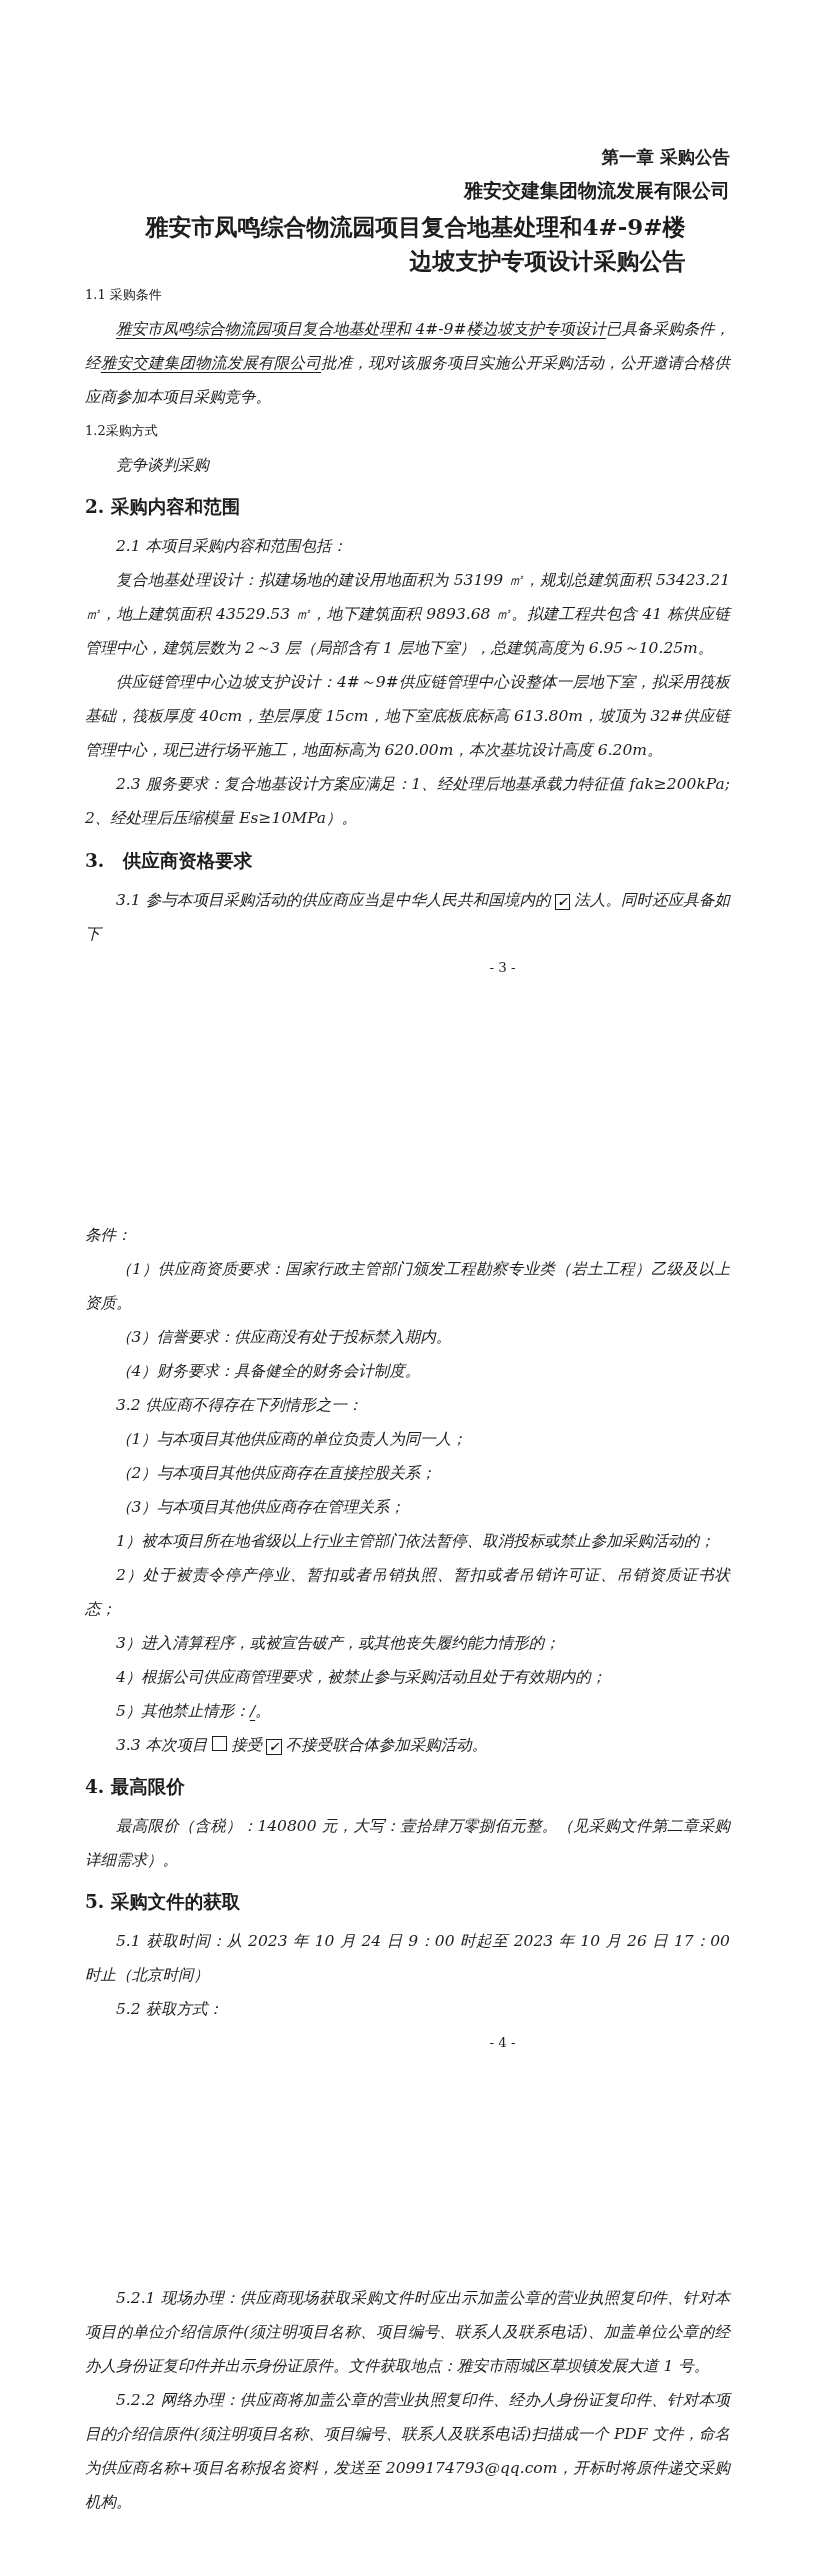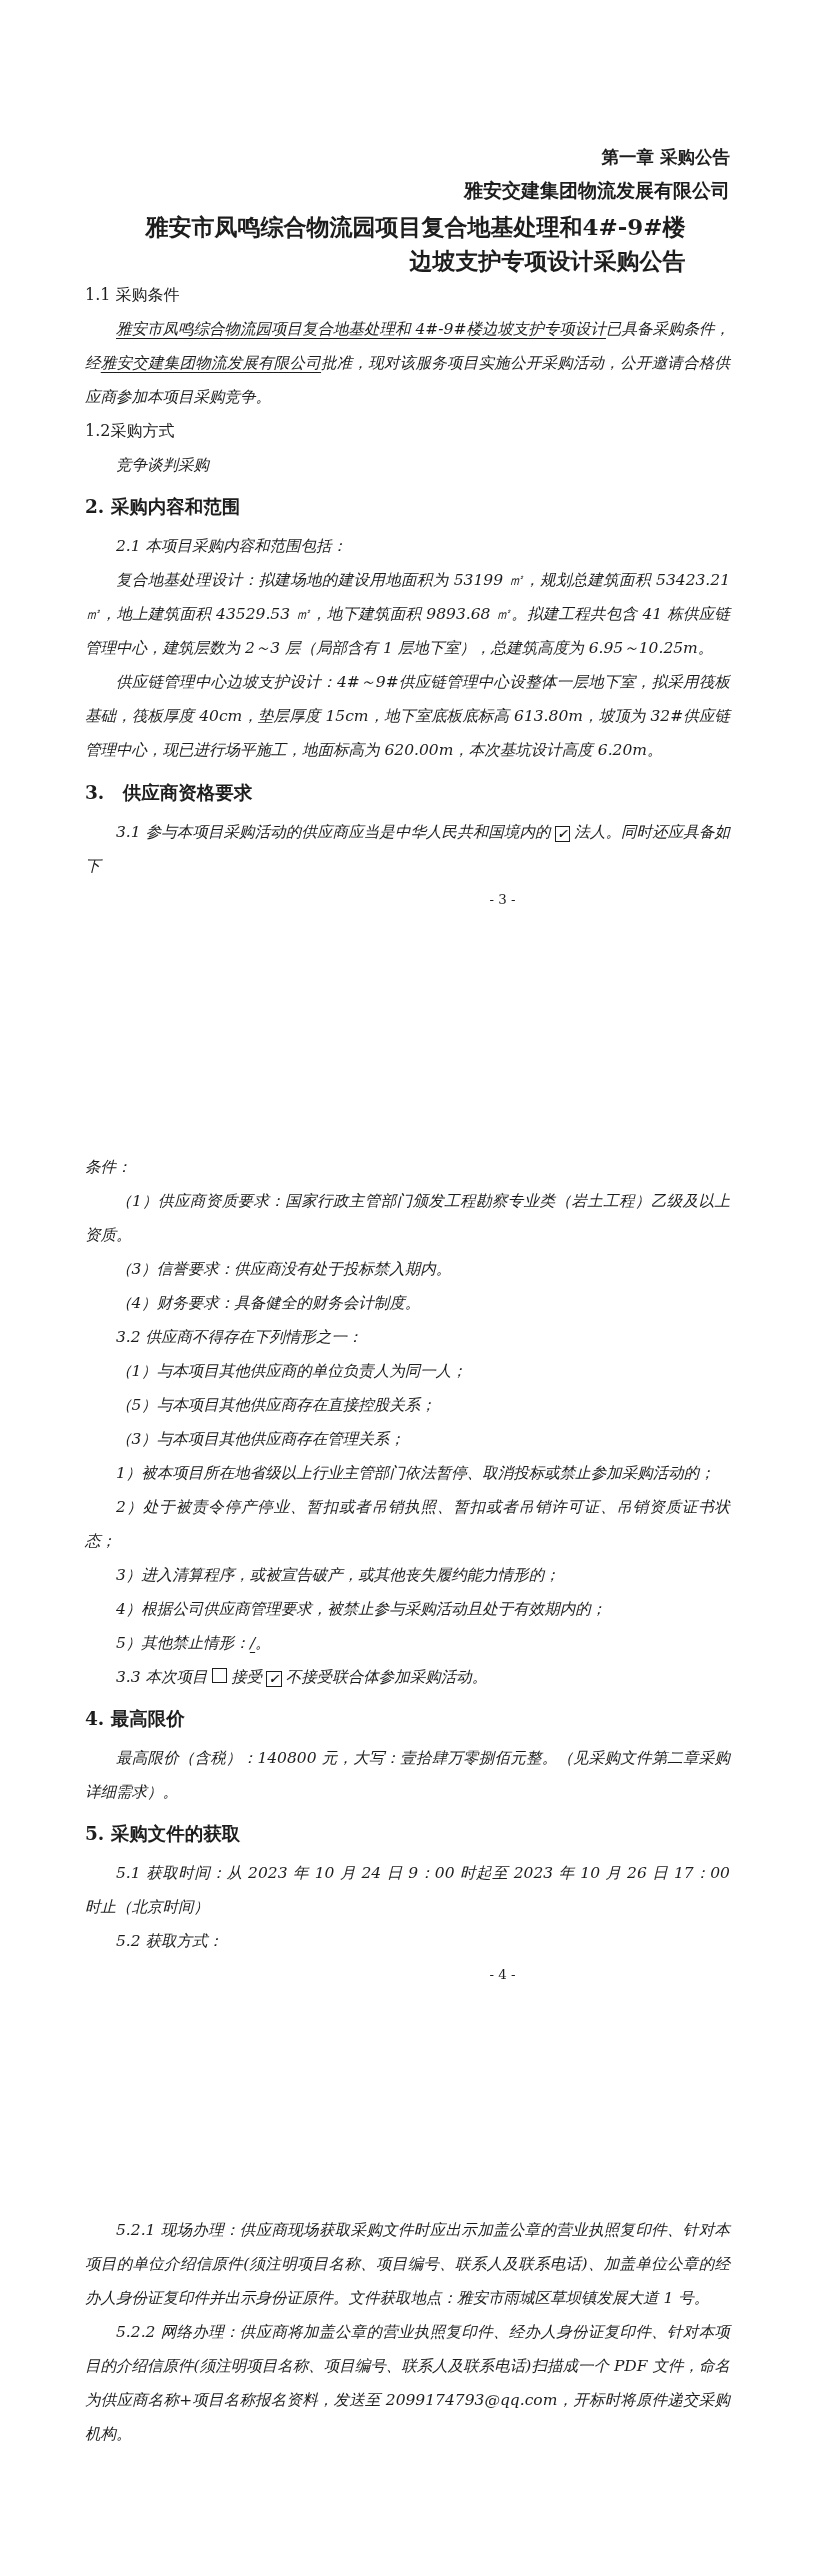--- a/index.html
+++ b/index.html
@@ -10,21 +10,21 @@
   }
   .doc {
     position: relative; width: 100%; height: 100%;
     padding: 143px 88px 0 85px; box-sizing: border-box;
   }
   .center { text-align: right; }
   .chapter { font-size: 17.5px; font-weight: bold; line-height: 28px; }
   .org     { font-size: 19px; font-weight: bold; line-height: 32px; margin-top: 3.1px; }
   .doc-title { font-size: 23px; font-weight: bold; line-height: 34px; width: 556px; margin: 4.1px auto 0; }
   .sec  { font-size: 18.5px; font-weight: bold; line-height: 38px; margin: 6.2px 0 3.1px; }
-  .subhead { font-size: 16px; line-height: 34px; }
+  .subhead { font-size: 13px; line-height: 34px; }
   .para { font-size: 15.5px; line-height: 34px; margin: 0; text-align: justify; font-style: italic; }
   .indent { text-indent: 31px; }
   .pagenum { font-size: 13.4px; line-height: 34px; text-align: center; padding-left: 190px; }
   .page-gap-1 { height: 233px; }
   .page-gap-2 { height: 221px; }
   .u { text-decoration: underline; text-underline-offset: 3.6px; text-decoration-thickness: 1px; }
   .checkbox {
     display: inline-block; width: 13.4px; height: 13.4px; border: 1px solid #1d1d1d;
     line-height: 13.4px; text-align: center; vertical-align: -1.5px; margin: 0 4.1px;
     font-size: 12.4px; text-indent: 0; font-weight: bold;
@@ -42,34 +42,35 @@
 
   <div class="subhead">1.1 采购条件</div>
   <p class="para indent"><span class="u">雅安市凤鸣综合物流园项目复合地基处理和 4#-9#楼边坡支护专项设计</span><span>已具备采购条件，经</span><span class="u">雅安交建集团物流发展有限公司</span><span>批准，现对该服务项目实施公开采购活动，公开邀请合格供应商参加本项目采购竞争。</span></p>
   <div class="subhead">1.2采购方式</div>
   <p class="para indent">竞争谈判采购</p>
 
   <h2 class="sec">2. 采购内容和范围</h2>
   <p class="para indent">2.1 本项目采购内容和范围包括：</p>
   <p class="para indent">复合地基处理设计：拟建场地的建设用地面积为 53199 ㎡，规划总建筑面积 53423.21 ㎡，地上建筑面积 43529.53 ㎡，地下建筑面积 9893.68 ㎡。拟建工程共包含 41 栋供应链管理中心，建筑层数为 2～3 层（局部含有 1 层地下室），总建筑高度为 6.95～10.25m。</p>
   <p class="para indent">供应链管理中心边坡支护设计：4#～9#供应链管理中心设整体一层地下室，拟采用筏板基础，筏板厚度 40cm，垫层厚度 15cm，地下室底板底标高 613.80m，坡顶为 32#供应链管理中心，现已进行场平施工，地面标高为 620.00m，本次基坑设计高度 6.20m。</p>
+  <p class="para indent">2.3 服务要求：复合地基设计方案应满足：1、经处理后地基承载力特征值 fak≥200kPa; 2、经处理后压缩模量 Es≥10MPa）。</p>
 
   <h2 class="sec">3.　供应商资格要求</h2>
   <p class="para indent"><span>3.1 参与本项目采购活动的供应商应当是中华人民共和国境内的</span><span class="checkbox"><span class="check">✓</span></span><span>法人。同时还应具备如下</span></p>
 
   <div class="pagenum">- 3 -</div>
   <div class="page-gap-1"></div>
 
   <p class="para">条件：</p>
   <p class="para indent">（1）供应商资质要求：国家行政主管部门颁发工程勘察专业类（岩土工程）乙级及以上资质。</p>
   <p class="para indent">（3）信誉要求：供应商没有处于投标禁入期内。</p>
   <p class="para indent">（4）财务要求：具备健全的财务会计制度。</p>
   <p class="para indent">3.2 供应商不得存在下列情形之一：</p>
   <p class="para indent">（1）与本项目其他供应商的单位负责人为同一人；</p>
-  <p class="para indent">（5）与本项目其他供应商存在直接控股关系；</p>
+  <p class="para indent">（2）与本项目其他供应商存在直接控股关系；</p>
   <p class="para indent">（3）与本项目其他供应商存在管理关系；</p>
   <p class="para indent">1）被本项目所在地省级以上行业主管部门依法暂停、取消投标或禁止参加采购活动的；</p>
   <p class="para indent">2）处于被责令停产停业、暂扣或者吊销执照、暂扣或者吊销许可证、吊销资质证书状态；</p>
   <p class="para indent">3）进入清算程序，或被宣告破产，或其他丧失履约能力情形的；</p>
   <p class="para indent">4）根据公司供应商管理要求，被禁止参与采购活动且处于有效期内的；</p>
   <p class="para indent"><span>5）其他禁止情形：</span><span class="u">/</span><span>。</span></p>
   <p class="para indent"><span>3.3 本次项目</span><span class="checkbox"></span><span>接受</span><span class="checkbox"><span class="check">✓</span></span><span>不接受联合体参加采购活动。</span></p>
 
   <h2 class="sec">4. 最高限价</h2>
   <p class="para indent">最高限价（含税）：140800 元，大写：壹拾肆万零捌佰元整。（见采购文件第二章采购详细需求）。</p>

